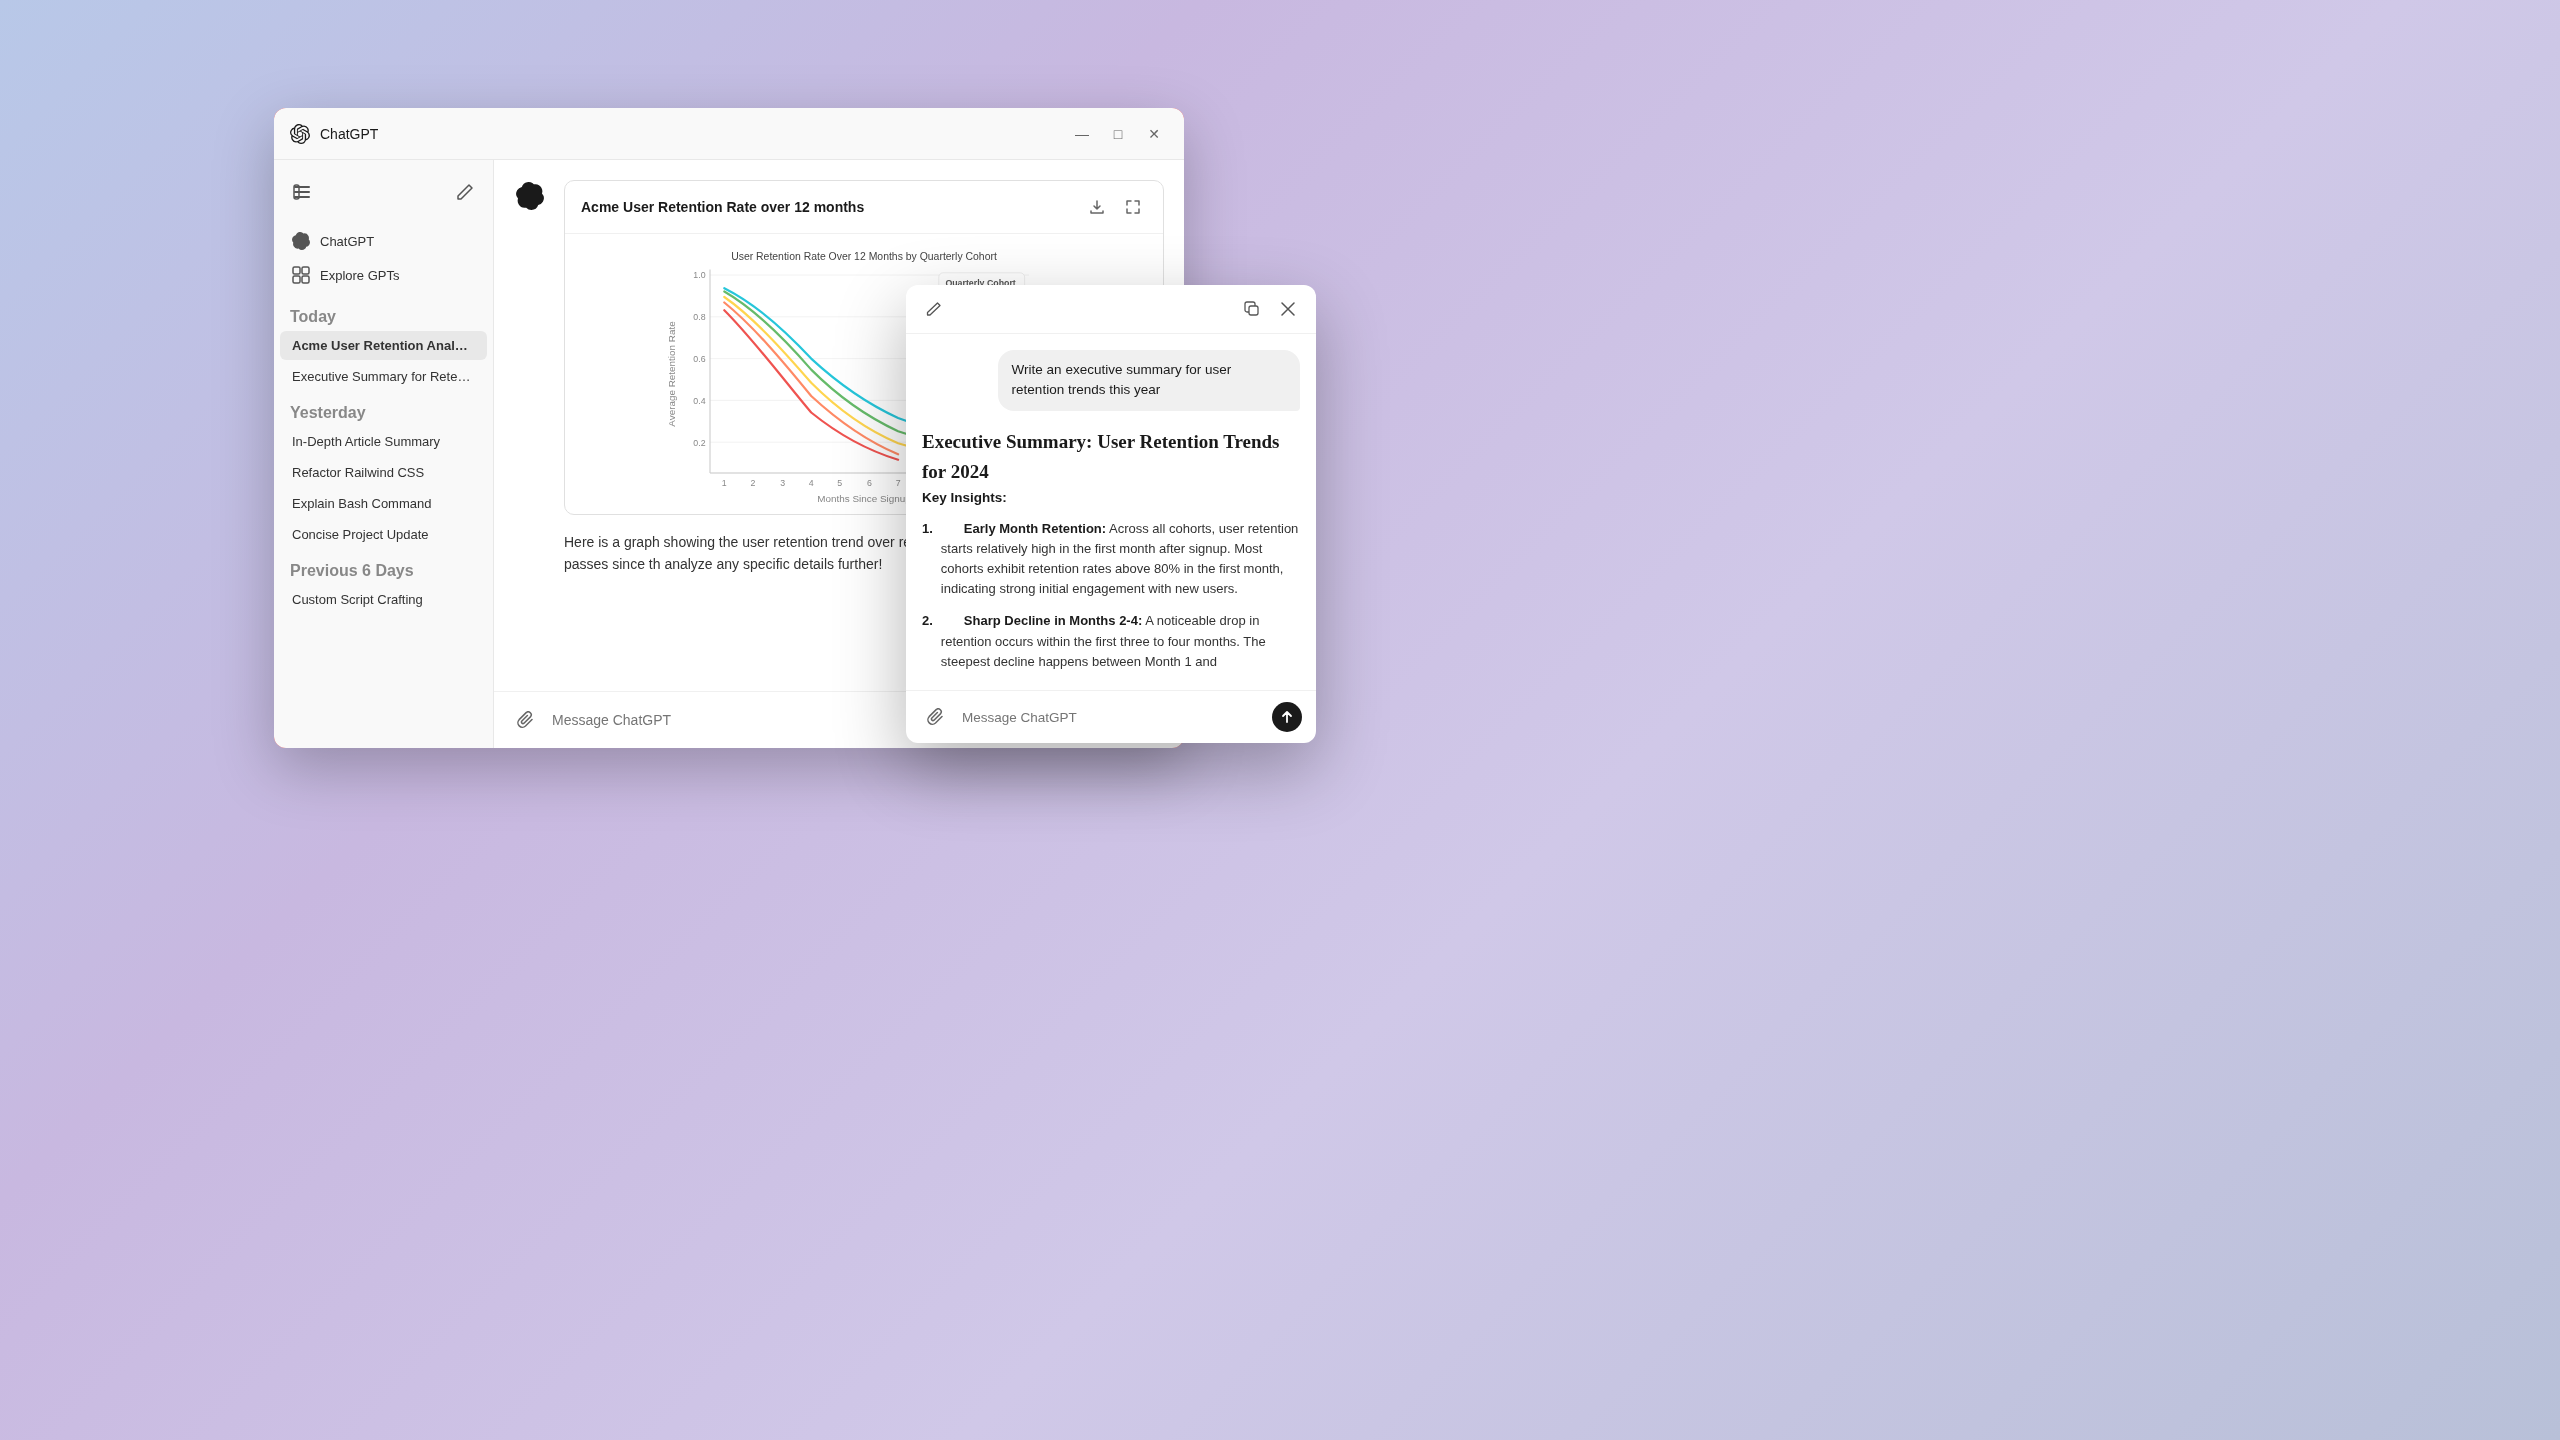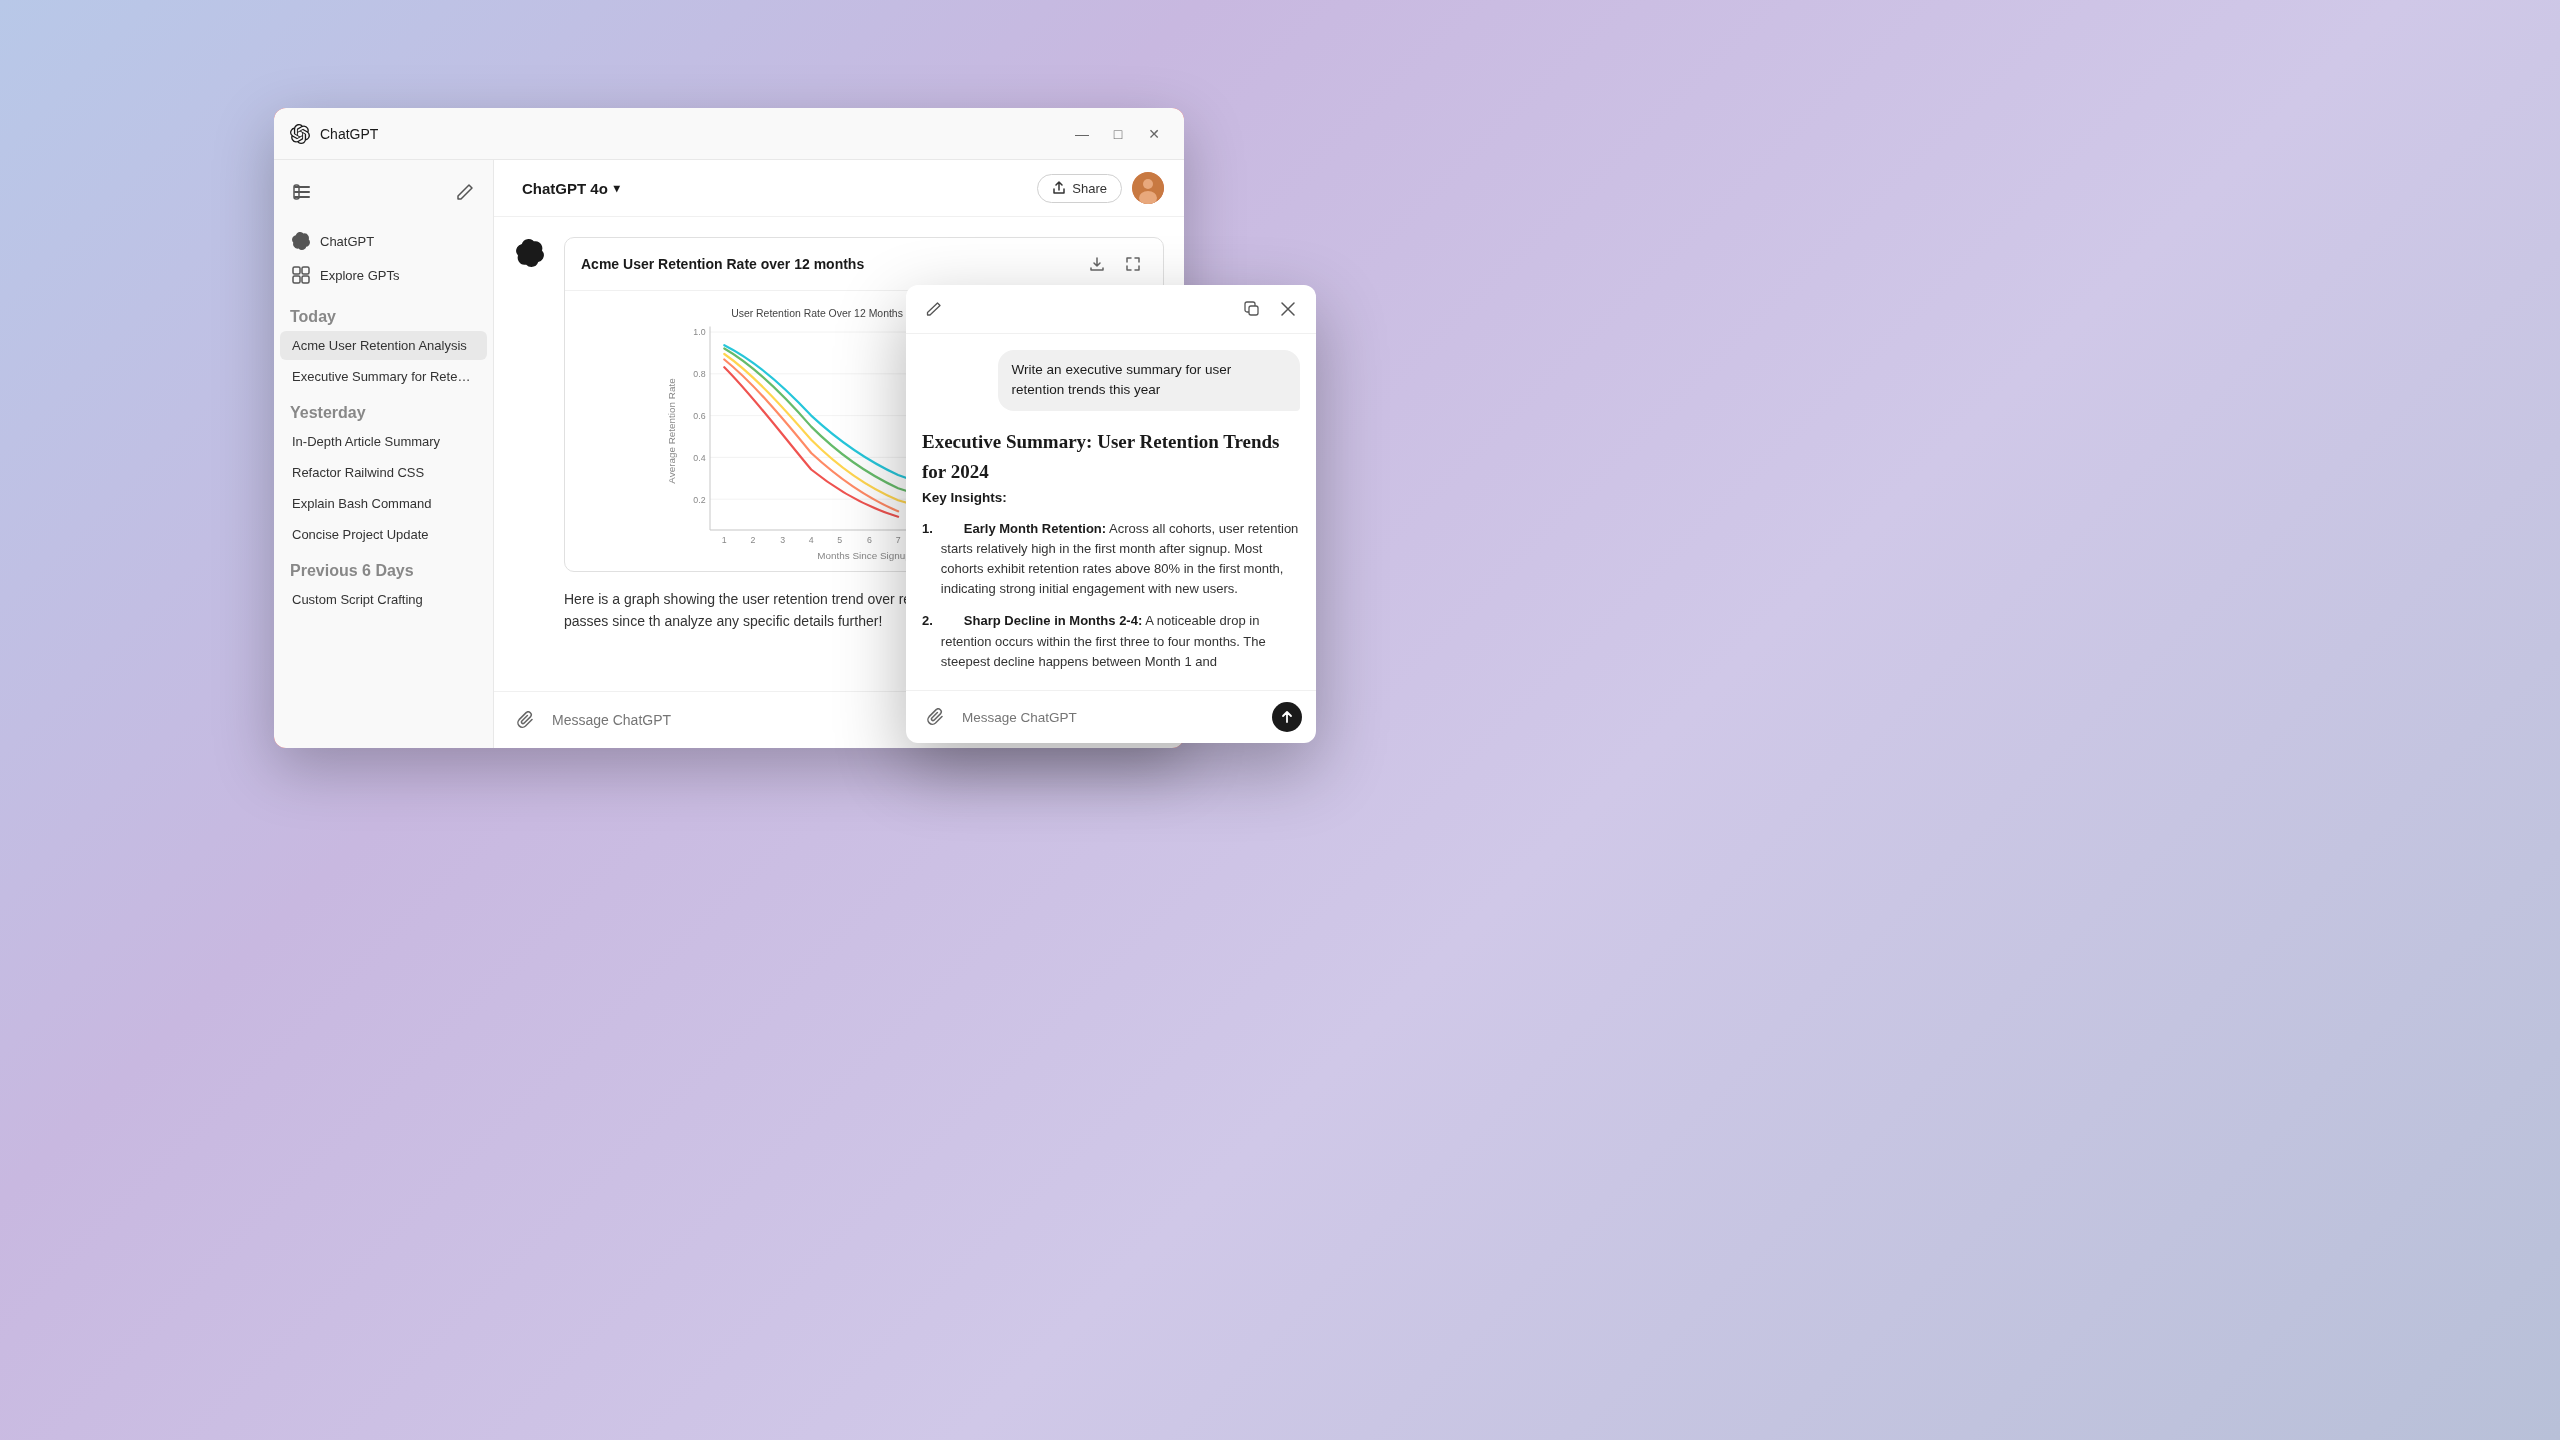--- a/index.html
+++ b/index.html
@@ -140,21 +140,21 @@
       padding: 7px 12px;
       cursor: pointer;
       font-size: 13px;
       color: #333;
       border-radius: 6px;
       margin: 1px 6px;
       white-space: nowrap;
       overflow: hidden;
       text-overflow: ellipsis;
     }
-    .sidebar-chat-item.active { background: #e8e8e8; font-weight: 400; }
+    .sidebar-chat-item.active { background: #e8e8e8; font-weight: 700; }
 
     
     .chat-area {
       flex: 1;
       display: flex;
       flex-direction: column;
       background: #ffffff;
     }
 
     .chat-header {
@@ -520,42 +520,20 @@
       <div class="sidebar-chat-item">Refactor Railwind CSS</div>
       <div class="sidebar-chat-item">Explain Bash Command</div>
       <div class="sidebar-chat-item">Concise Project Update</div>
 
       <div class="sidebar-section-label">Previous 6 Days</div>
       <div class="sidebar-chat-item">Custom Script Crafting</div>
     </div>
 
     <div class="chat-area">
 
-      <div class="chat-header">
-        <div class="model-selector">
-          <span>ChatGPT 4o</span>
-          <span style="font-size:12px;">▾</span>
-        </div>
-        <div class="chat-header-right">
-          <button class="share-btn">
-            <svg width="14" height="14" viewBox="0 0 14 14" fill="none">
-              <path d="M7 1L7 9M7 1L4 4M7 1L10 4" stroke="#333" stroke-width="1.5" stroke-linecap="round" stroke-linejoin="round"></path>
-              <path d="M2 8v4h10V8" stroke="#333" stroke-width="1.5" stroke-linecap="round" stroke-linejoin="round"></path>
-            </svg>
-            <span>Share</span>
-          </button>
-          <div class="avatar">
-            <svg width="32" height="32" viewBox="0 0 32 32">
-              <circle cx="16" cy="16" r="16" fill="#c87941"></circle>
-              <circle cx="16" cy="12" r="5" fill="#e8a87c"></circle>
-              <ellipse cx="16" cy="26" rx="9" ry="7" fill="#e8a87c"></ellipse>
-            </svg>
-          </div>
-        </div>
-      </div>
 
       <div class="chat-content">
 
         <div style="display:flex; align-items:flex-start; gap:18px; margin-bottom:12px;">
           <div style="width:32px;height:32px;flex-shrink:0;display:flex;align-items:center;justify-content:center;">
             <svg width="28" height="28" viewBox="0 0 24 24" fill="none">
               <path d="M22.2819 9.8211a5.9847 5.9847 0 0 0-.5157-4.9108 6.0462 6.0462 0 0 0-6.5098-2.9A6.0651 6.0651 0 0 0 4.9807 4.1818a5.9847 5.9847 0 0 0-3.9977 2.9 6.0462 6.0462 0 0 0 .7427 7.0966 5.98 5.98 0 0 0 .511 4.9107 6.051 6.051 0 0 0 6.5146 2.9001A5.9847 5.9847 0 0 0 13.2599 24a6.0557 6.0557 0 0 0 5.7718-4.2058 5.9894 5.9894 0 0 0 3.9977-2.9001 6.0557 6.0557 0 0 0-.7475-7.0729z" fill="#1a1a1a"></path>
             </svg>
           </div>
           <div style="flex:1;">

